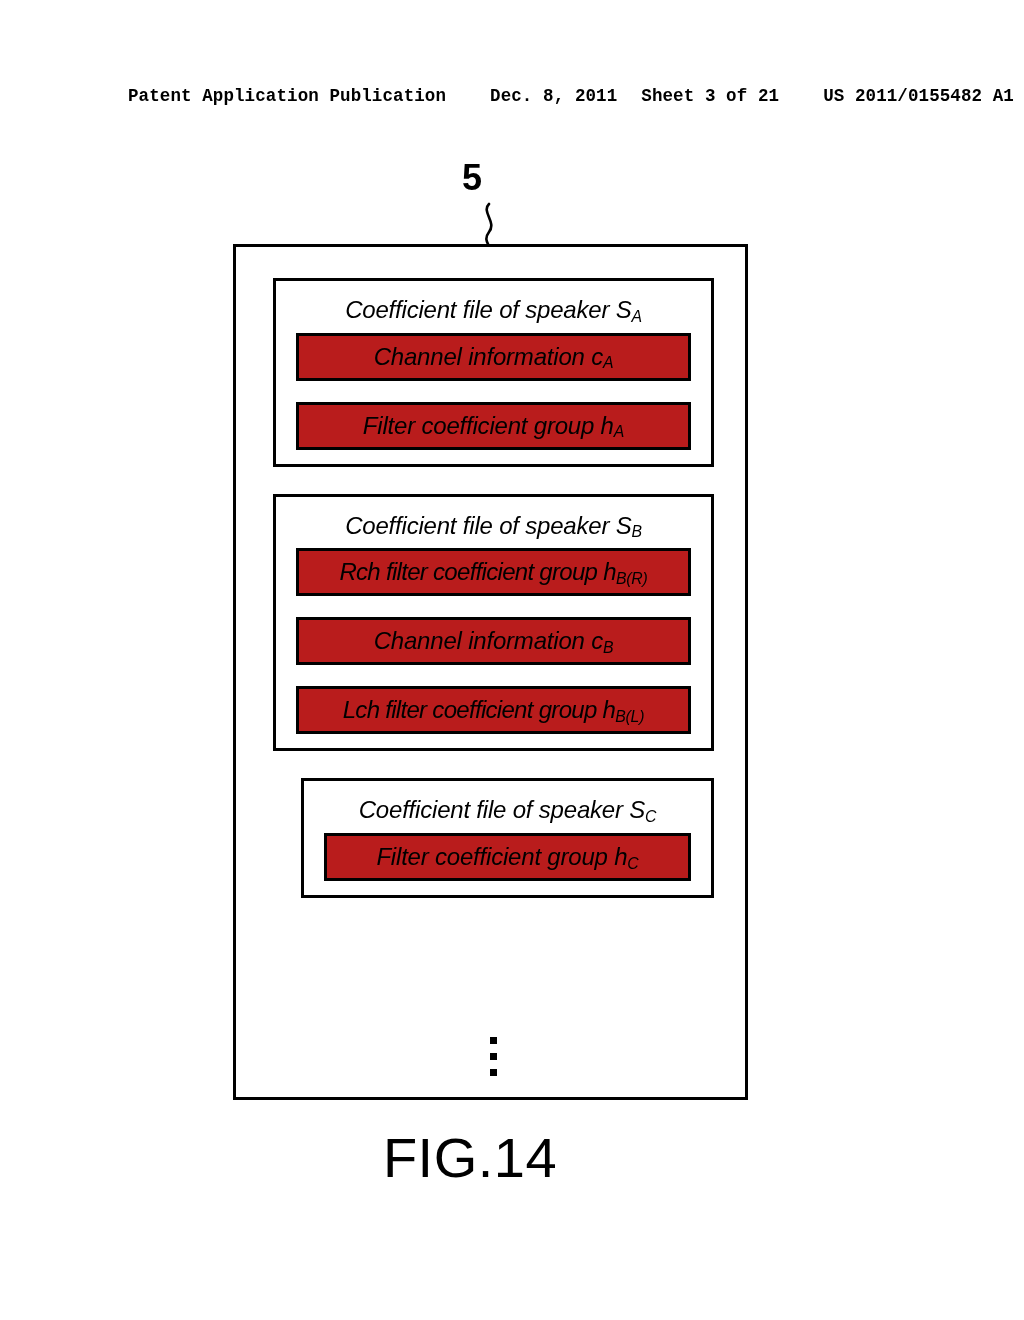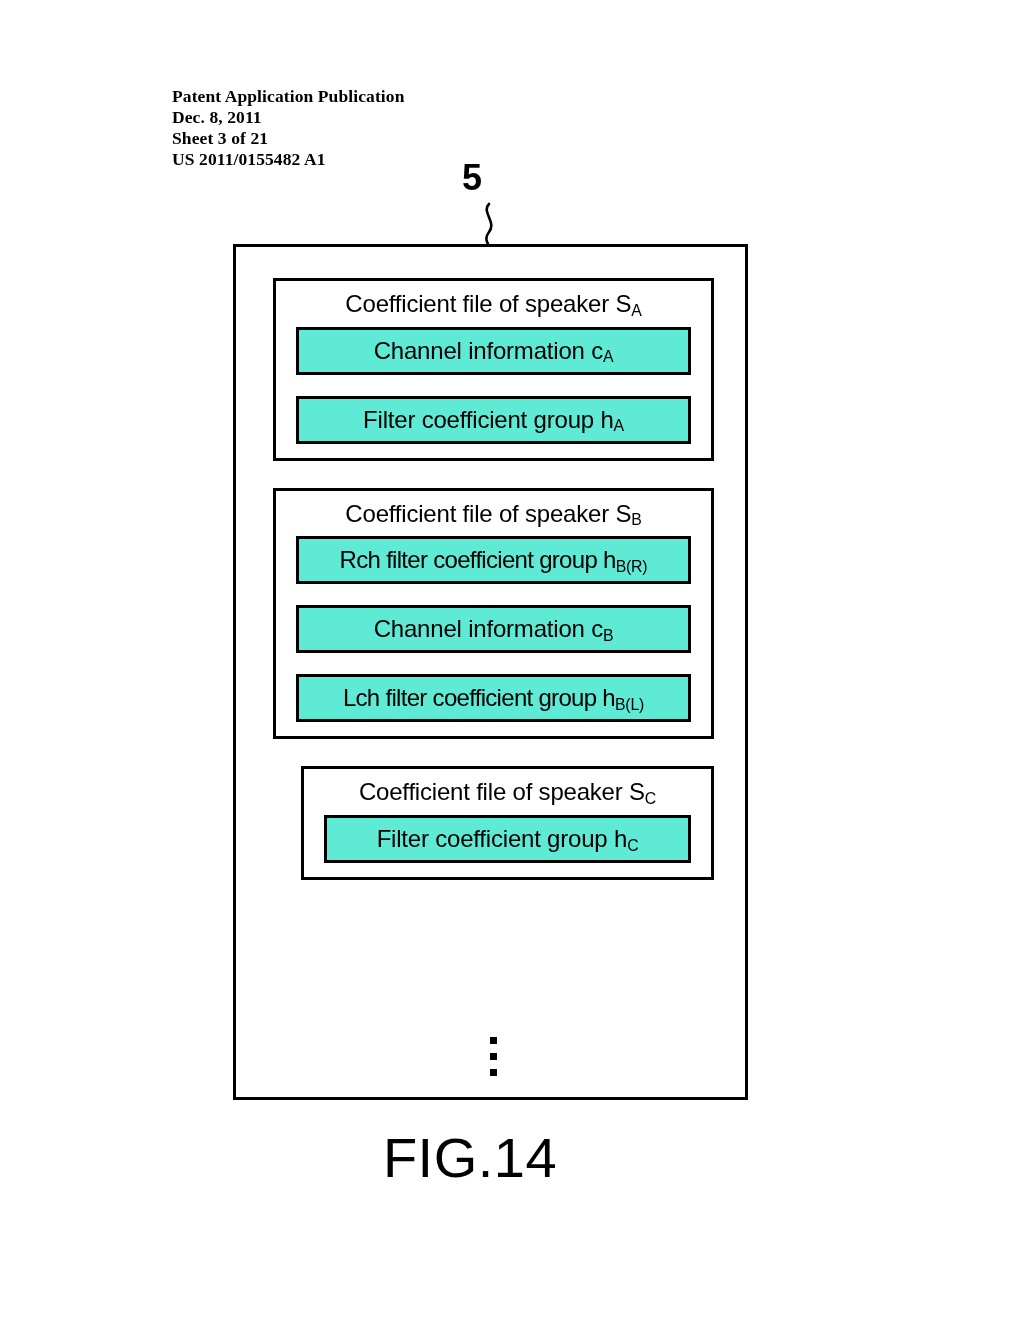--- a/index.html
+++ b/index.html
@@ -18,26 +18,25 @@
   }
 
   
   .page-header {
     position: absolute;
     left: 128px;
     top: 86px;
     width: 768px;
     display: flex;
     align-items: baseline;
-    font-family: Liberation Serif, serif;
+    font-family: Liberation Mono, monospace;
     font-weight: bold;
     font-size: 17.5px;
     letter-spacing: 0.1px;
     white-space: nowrap;
-    flex-direction: column;
   }
   .hdr-pub   { flex: 0 0 auto; }
   .hdr-date  { flex: 0 0 auto; margin-left: 44px; }
   .hdr-sheet { flex: 0 0 auto; margin-left: 24px; }
   .hdr-num   { flex: 0 0 auto; margin-left: 44px; }
 
   
   .ref-numeral {
     position: absolute;
     left: 462px;
@@ -72,38 +71,39 @@
     left: 37px;
     top: 31px;
     width: 441px;
   }
 
   
   .file-block {
     border: 3px solid #000000;
     box-sizing: border-box;
     background: #ffffff;
-    padding: 6px 20px 14px 20px;
+    padding: 12px 20px 14px 20px;
     margin-bottom: 27px;
+    font-style: italic;
   }
   .file-block:last-child { margin-bottom: 0; margin-left: 28px; }
 
   .block-title {
     text-align: center;
     font-size: 24px;
     line-height: 1.28;
     white-space: nowrap;
     padding: 2px 0 7px 0;
     letter-spacing: -0.2px;
   }
 
   .field-box {
     border: 3px solid #000000;
     box-sizing: border-box;
-    background: #5eead4;
+    background: #b91c1c;
     height: 48px;
     display: flex;
     align-items: center;
     justify-content: center;
     margin-bottom: 21px;
     padding: 0 6px;
   }
   .field-box:last-child { margin-bottom: 0; }
 
   .field-label {

